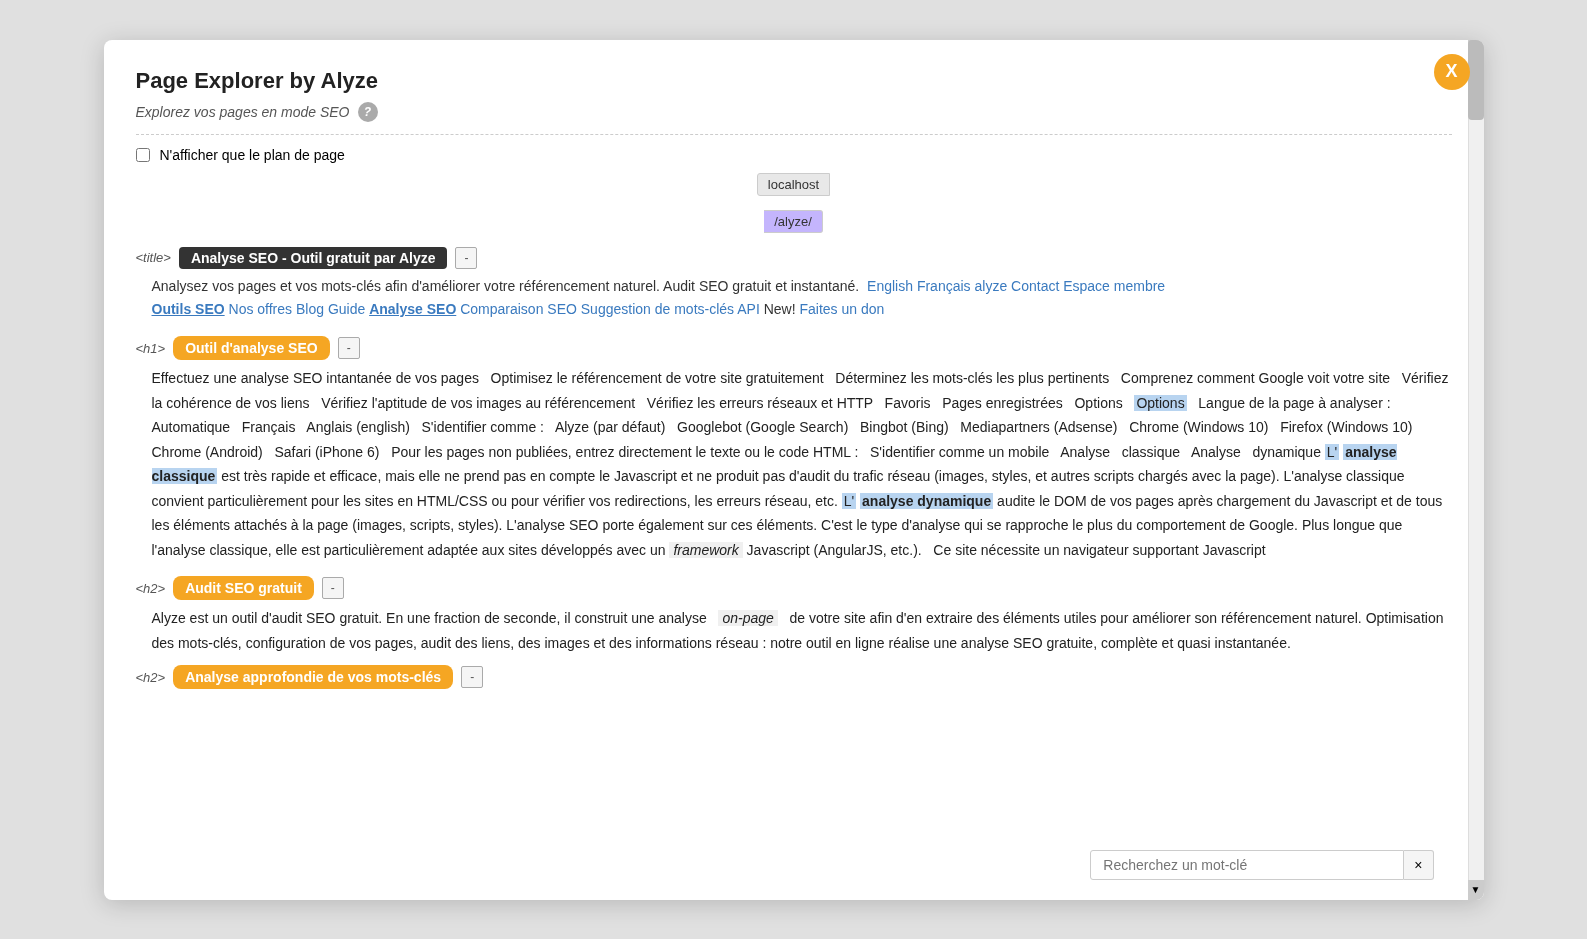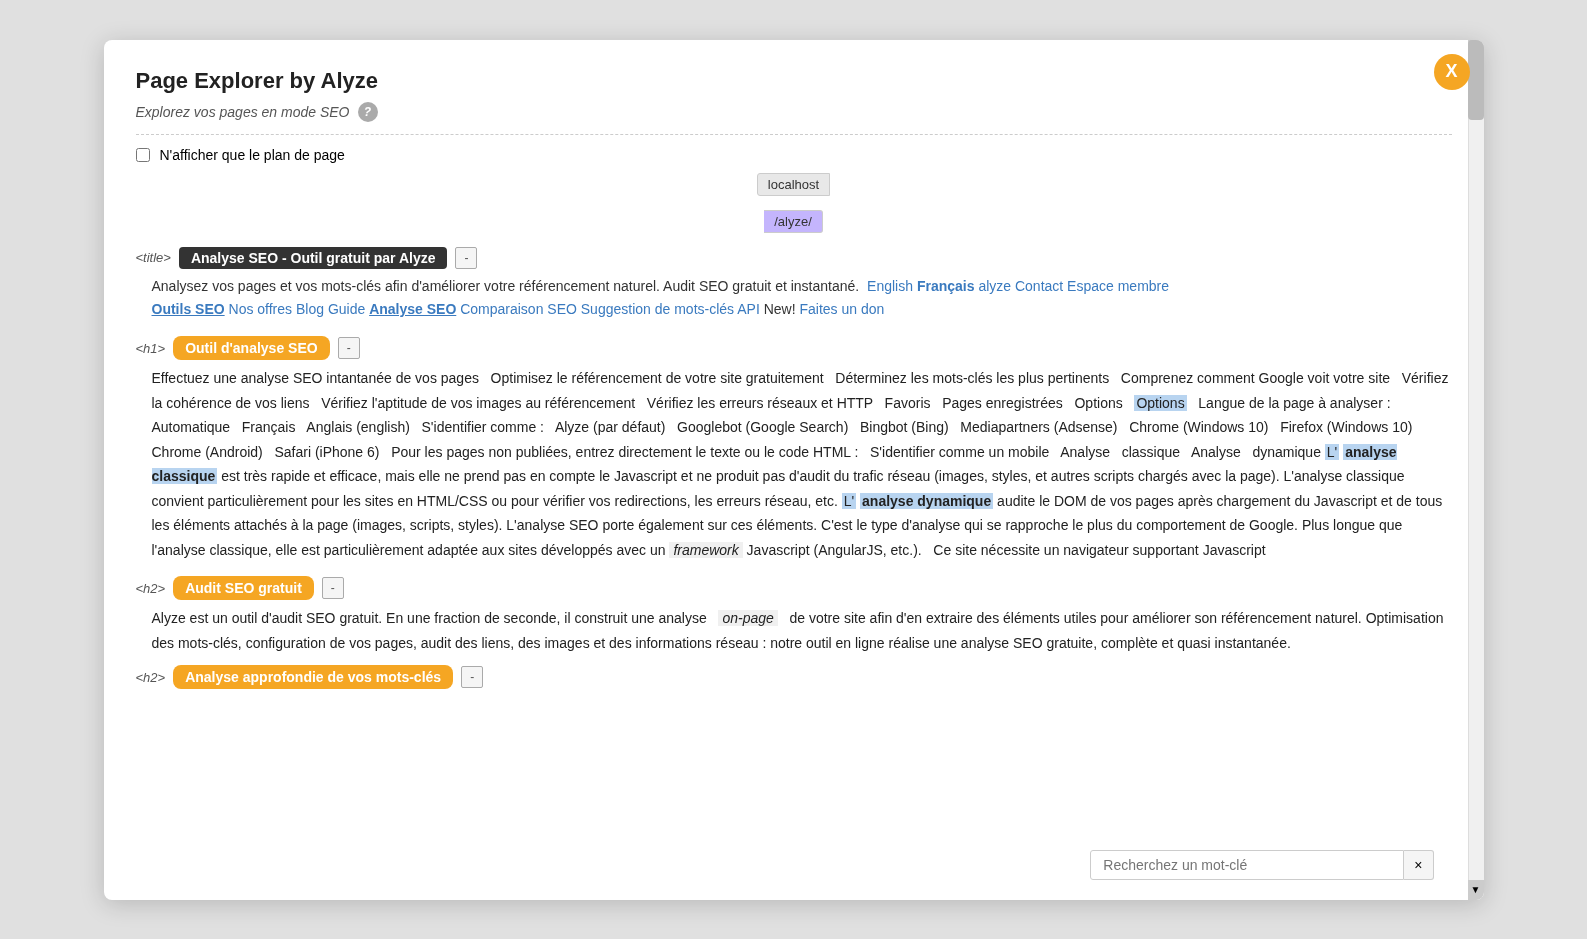--- a/index.html
+++ b/index.html
@@ -286,21 +286,21 @@
     <div class="tag-row">
       <span class="tag-label">&lt;title&gt;</span>
       <span class="tag-dark">Analyse SEO - Outil gratuit par Alyze</span>
       <button class="collapse-btn">-</button>
     </div>
     <div class="content-text">
       <span>Analysez vos pages et vos mots-clés afin d'améliorer votre référencement naturel. Audit SEO gratuit et instantané.</span>
       <span style="margin-left:4px;">
         <a class="nav-link">English</a>
         <span> </span>
-        <a class="nav-link" style="font-weight:bold;">Français</a>
+        <a class="nav-link" style="font-weight:normal;">Français</a>
         <span> </span>
         <a class="nav-link">alyze</a>
         <span> </span>
         <a class="nav-link">Contact</a>
         <span> </span>
         <a class="nav-link">Espace membre</a>
         <span> </span>
         <br>
         <a class="nav-link-bold" style="text-decoration:underline;">Outils SEO</a>
         <span> </span>

